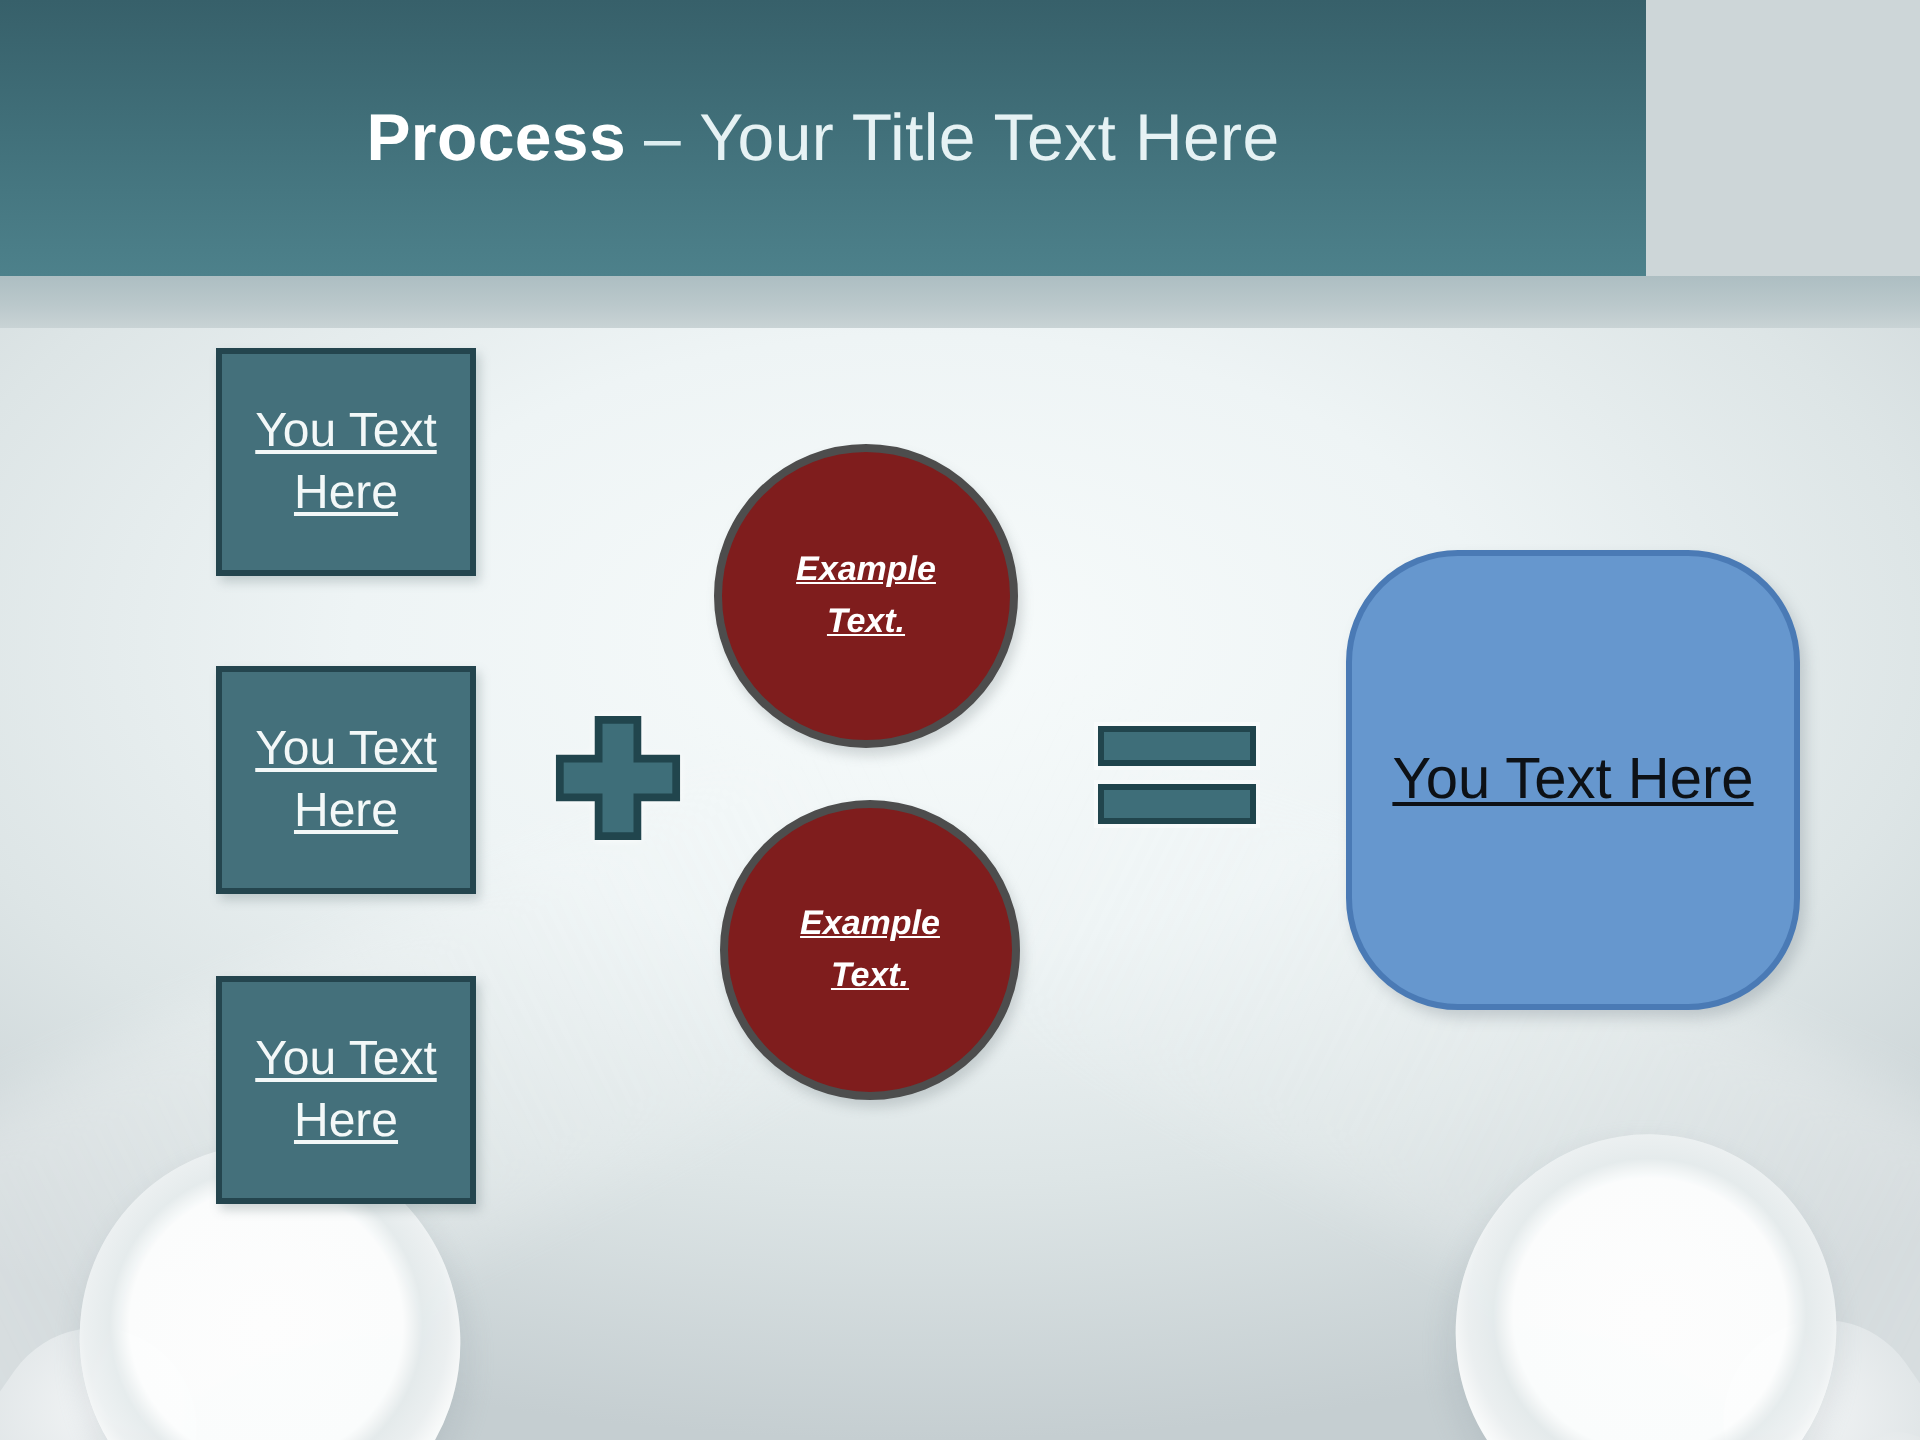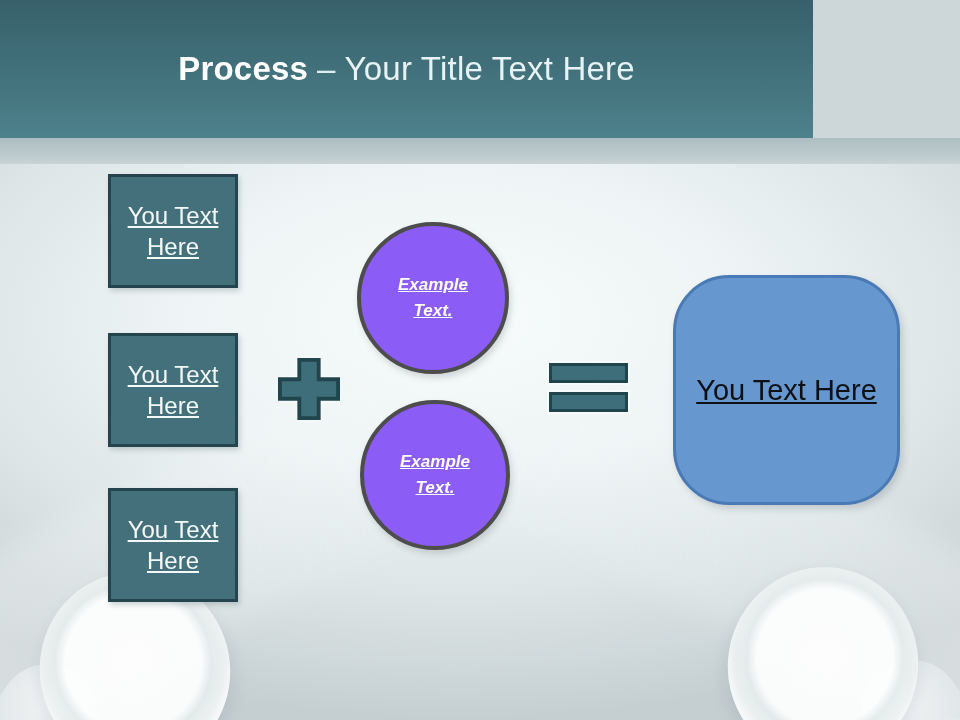--- a/index.html
+++ b/index.html
@@ -5,20 +5,21 @@
   html,body{margin:0;padding:0;background:#222;}
   .slide{
     position:relative;width:960px;height:720px;overflow:hidden;
     font-family:"Liberation Sans","DejaVu Sans",sans-serif;
     background:#cdd6d8;
   }
   
   .header{
     position:absolute;top:0;left:0;width:813px;height:138px;
     background:linear-gradient(to bottom,#37606a 0%,#41707a 48%,#4d818b 100%);
+    padding-left:10px;
   }
   .title{
     position:absolute;top:50px;left:0;width:100%;margin:0;
     text-align:center;font-size:33px;font-weight:400;color:#ffffff;
     letter-spacing:.2px;
   }
   .t-bold{font-weight:700;color:#ffffff;}
   .t-sep{margin:0 9px;color:#ddedf0;}
   .t-rest{color:#e6f2f4;}
   
@@ -67,21 +68,21 @@
   .teal-box{
     width:130px;height:114px;left:108px;
     background:#44707b;border:3px solid #24454e;
     box-shadow:2px 3px 5px rgba(90,110,115,.28);
     display:flex;align-items:center;justify-content:center;text-align:center;
     color:#f3f8f8;font-size:24px;line-height:1.3;
   }
   .box-1{top:174px;} .box-2{top:333px;} .box-3{top:488px;}
   .gray-circle{
     border-radius:50%;
-    background:#8b5cf6;border:4px solid #4d4d4d;
+    background:#7f1d1d;border:4px solid #4d4d4d;
     box-shadow:2px 4px 6px rgba(100,110,115,.25);
     display:flex;align-items:center;justify-content:center;text-align:center;
     color:#ffffff;font-size:17px;font-weight:700;font-style:italic;line-height:1.55;
   }
   .circle-1{left:357px;top:222px;width:152px;height:152px;}
   .circle-2{left:360px;top:400px;width:150px;height:150px;}
   .gray-circle .wrap{width:92px;}
   .plus-wrap{left:277px;top:357px;width:64px;height:64px;
     filter:drop-shadow(0 0 2px rgba(255,255,255,.85));}
   .equals-wrap{left:549px;top:363px;width:79px;display:flex;flex-direction:column;gap:9px;}

